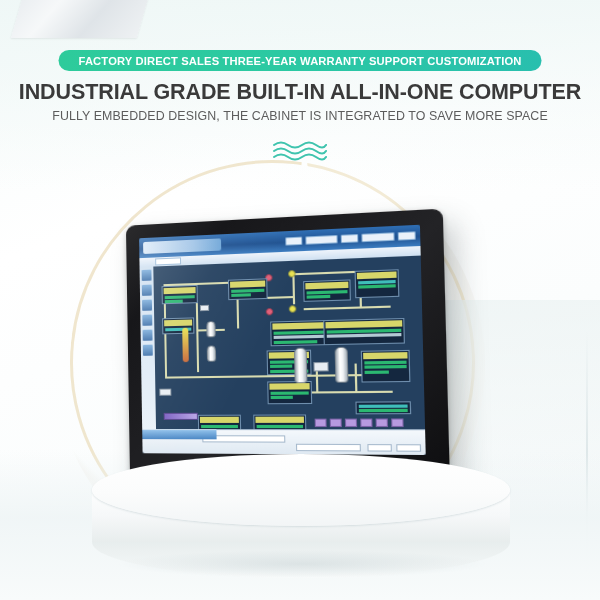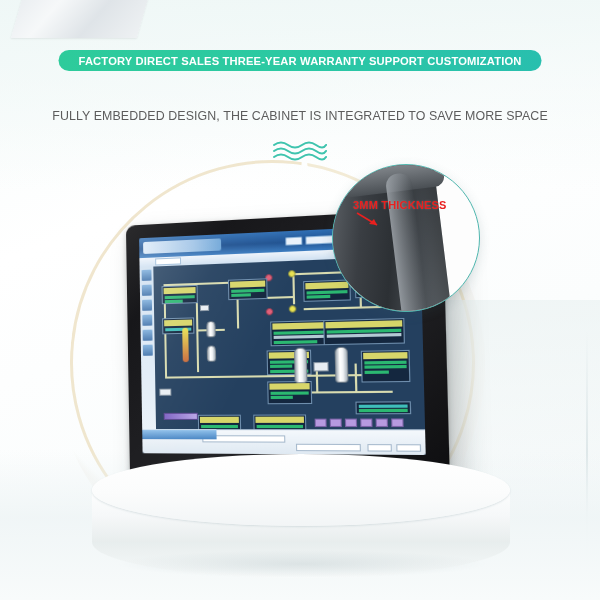--- a/index.html
+++ b/index.html
@@ -355,20 +355,21 @@
     <div class="bg-ring-cream"></div>
     <div class="bg-ring-cream2"></div>
     <div class="bg-softblock"></div>
     <div class="bg-vstripe"></div>
     <div class="bg-floor"></div>
   </div>
 
   <div class="logo-ribbon"></div>
 
   <div class="badge">FACTORY DIRECT SALES THREE-YEAR WARRANTY SUPPORT CUSTOMIZATION</div>
+  <div class="headline">INDUSTRIAL GRADE BUILT-IN ALL-IN-ONE COMPUTER</div>
   <div class="subhead">FULLY EMBEDDED DESIGN, THE CABINET IS INTEGRATED TO SAVE MORE SPACE</div>
 
   <div class="waves">
     <svg width="56" height="24" viewBox="0 0 56 24">
       <path d="M2 5 Q9 0 16 5 T30 5 T44 5 T54 5" fill="none" stroke="#3fc4ae" stroke-width="2.1" stroke-linecap="round"></path>
       <path d="M2 11 Q9 6 16 11 T30 11 T44 11 T54 11" fill="none" stroke="#3fc4ae" stroke-width="2.1" stroke-linecap="round"></path>
       <path d="M2 17 Q9 12 16 17 T30 17 T44 17 T54 17" fill="none" stroke="#3fc4ae" stroke-width="2.1" stroke-linecap="round"></path>
     </svg>
   </div>
 
@@ -520,37 +521,20 @@
           <div class="hmi-bottom-field" style="left:216px; top:13px; width:22px;"></div>
           <div class="hmi-bottom-field" style="left:242px; top:13px; width:22px;"></div>
         </div>
         <div class="hmi-taskbar"></div>
 
       </div>
       <div class="screen-glare"></div>
     </div>
   </div>
 
-  <div class="magnifier">
-    <div class="mag-screen">
-
-      <div class="mag-screen-bit" style="left:6px; top:96px; width:24px;"></div>
-    </div>
-    <div class="mag-corner"></div>
-    <div class="mag-corner-top"></div>
-    <div class="mag-corner-edge"></div>
-
-    <div class="mag-arrow">
-      <svg width="34" height="20" viewBox="0 0 34 20">
-        <path d="M2 2 L22 14" stroke="#e8201f" stroke-width="1.6" fill="none"></path>
-        <path d="M22 14 L14 13 L19 8 Z" fill="#e8201f"></path>
-      </svg>
-    </div>
-    <div class="mag-label">3MM THICKNESS</div>
-  </div>
 
   <div class="podium">
     <div class="podium-bottom"></div>
     <div class="podium-side"></div>
     <div class="podium-top"></div>
     <div class="podium-shadow"></div>
   </div>
 
 </div>
 

